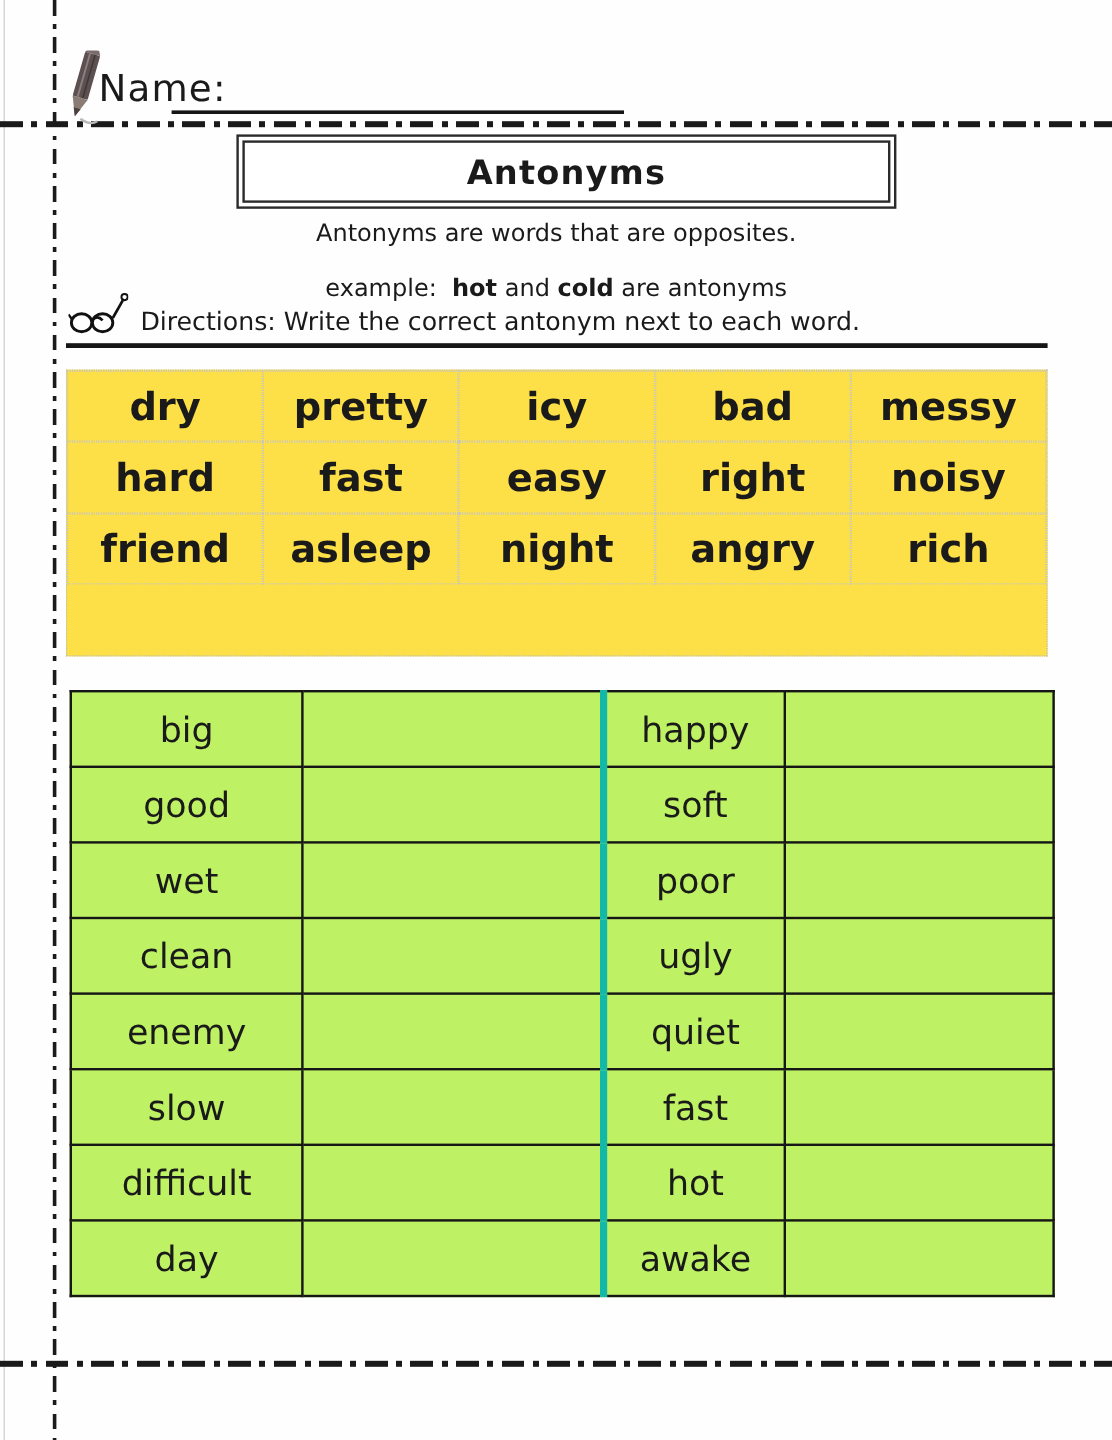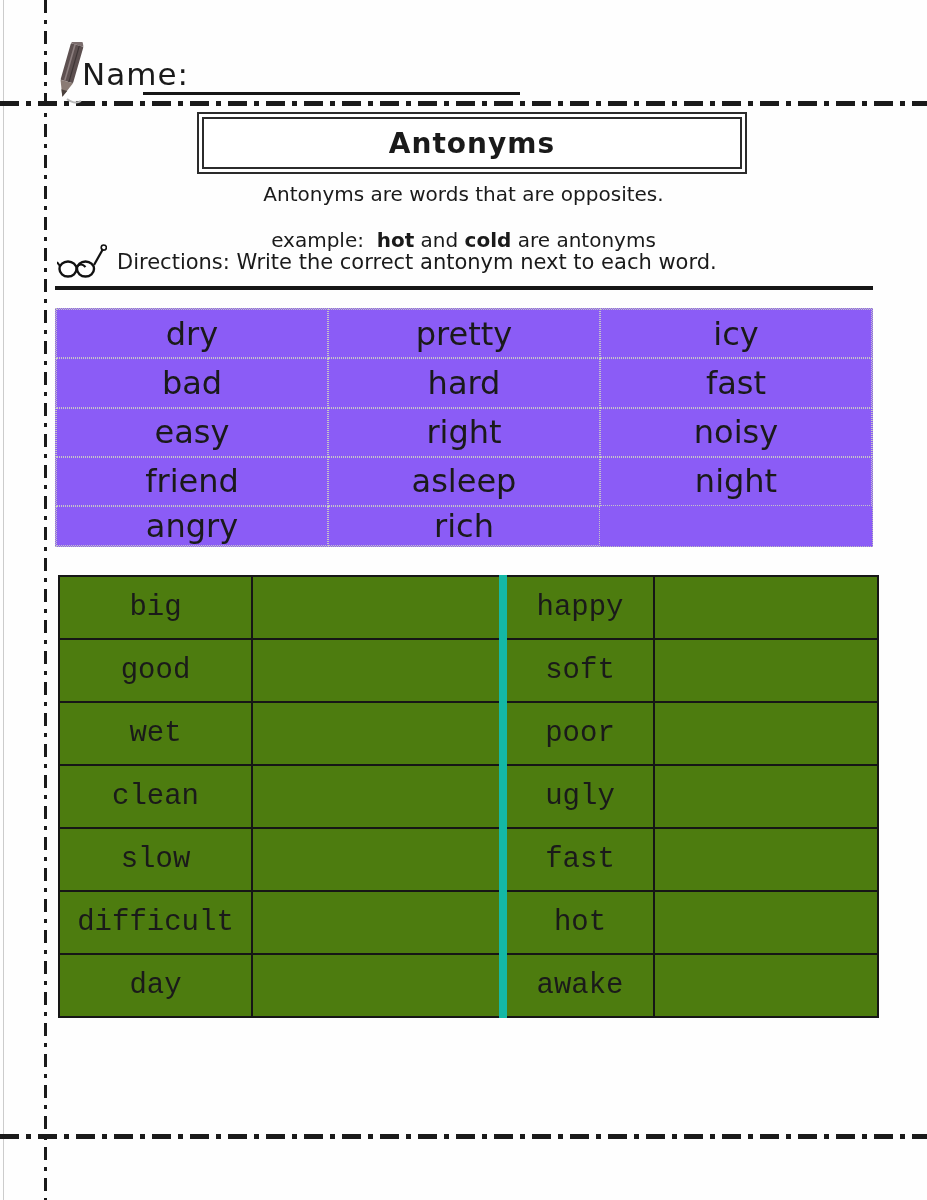--- a/index.html
+++ b/index.html
@@ -28,45 +28,44 @@
 
   
   .title-box{position:absolute;left:197px;top:112px;width:550px;height:62px;border:2px solid #2b2b2b;background:#fff;box-sizing:border-box;}
   .title-box-inner{position:absolute;left:3px;top:3px;right:3px;bottom:3px;border:2px solid #2b2b2b;display:flex;align-items:center;justify-content:center;}
   .title-text{font-size:28px;font-weight:bold;letter-spacing:1px;}
 
   .subtitle{position:absolute;left:0;top:182px;width:927px;text-align:center;font-size:20px;}
   .example{position:absolute;left:0;top:208px;width:927px;text-align:center;font-size:20px;margin-top:20px;}
   .example b{font-weight:bold;}
 
-  .directions-row{position:absolute;left:57px;top:244px;width:820px;height:36px;display:flex;align-items:center;}
+  .directions-row{position:absolute;left:57px;top:244px;width:820px;height:36px;display:flex;align-items:flex-end;}
   .glasses{width:50px;height:36px;flex:0 0 auto;margin-right:10px;}
   .directions-text{font-size:21px;}
 
   .thick-rule{position:absolute;left:55px;top:286px;width:818px;height:4px;background:#161616;}
 
   
   .bank{
-    position:absolute;left:55px;top:308px;width:818px;height:239px;background:#8b5cf6;
-    display:grid;grid-template-columns:repeat(3,1fr);grid-template-rows:repeat(4,1fr);
-    box-sizing:border-box;border:1px dotted #bdbdbd;
+    position:absolute;left:55px;top:308px;width:818px;height:239px;background:#fde047;
+    display:grid;grid-template-columns:repeat(5,1fr);grid-template-rows:repeat(4,1fr);
+    box-sizing:border-box;border:1px dotted #bdbdbd;font-weight:bold;
   }
   .bank-cell{
     display:flex;align-items:center;justify-content:center;
     border:1px dotted #c6c6c6;font-size:32px;
   }
 
   
   .ex-table{
     position:absolute;left:58px;top:575px;border-collapse:collapse;table-layout:fixed;
-    background:#4d7c0f;
-    font-family:Liberation Mono, monospace;
+    background:#bef264;
   }
   .ex-table td{border:2px solid #161616;height:61px;text-align:center;vertical-align:middle;font-size:29px;padding:0;}
-  .ex-table td.rw{border-left:8px solid #14b8a6;}
+  .ex-table td.rw{border-left:6px solid #14b8a6;}
 </style>
 </head>
 <body>
 
 <div class="page">
 
   <div class="edge-line"></div>
   <div class="vcut"></div>
   <div class="hcut top"></div>
   <div class="hcut bottom"></div>
@@ -114,20 +113,21 @@
     <span class="directions-text">Directions: Write the correct antonym next to each word.</span>
   </div>
 
   <div class="thick-rule"></div>
 
   <div class="bank">
     <div class="bank-cell">dry</div>
     <div class="bank-cell">pretty</div>
     <div class="bank-cell">icy</div>
     <div class="bank-cell">bad</div>
+    <div class="bank-cell">messy</div>
     <div class="bank-cell">hard</div>
     <div class="bank-cell">fast</div>
     <div class="bank-cell">easy</div>
     <div class="bank-cell">right</div>
     <div class="bank-cell">noisy</div>
     <div class="bank-cell">friend</div>
     <div class="bank-cell">asleep</div>
     <div class="bank-cell">night</div>
     <div class="bank-cell">angry</div>
     <div class="bank-cell">rich</div>
@@ -159,20 +159,26 @@
         <td class="rw">poor</td>
         <td></td>
       </tr>
       <tr>
         <td>clean</td>
         <td></td>
         <td class="rw">ugly</td>
         <td></td>
       </tr>
       <tr>
+        <td>enemy</td>
+        <td></td>
+        <td class="rw">quiet</td>
+        <td></td>
+      </tr>
+      <tr>
         <td>slow</td>
         <td></td>
         <td class="rw">fast</td>
         <td></td>
       </tr>
       <tr>
         <td>difficult</td>
         <td></td>
         <td class="rw">hot</td>
         <td></td>

